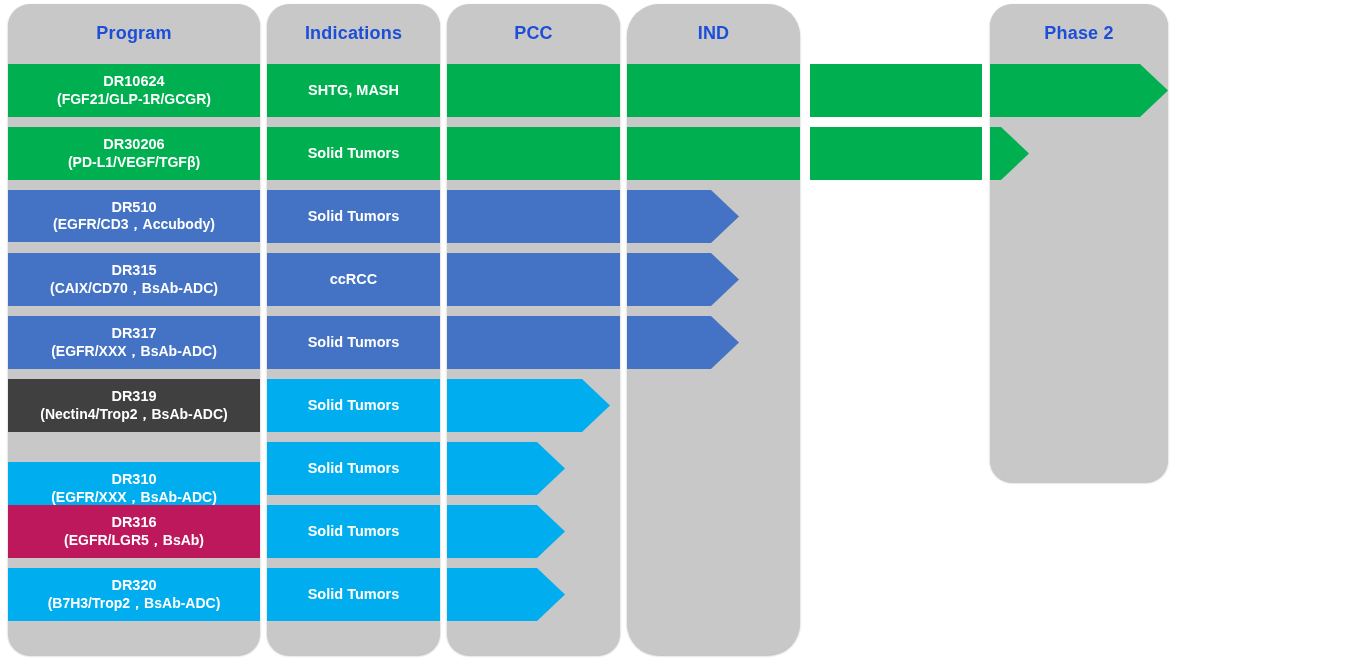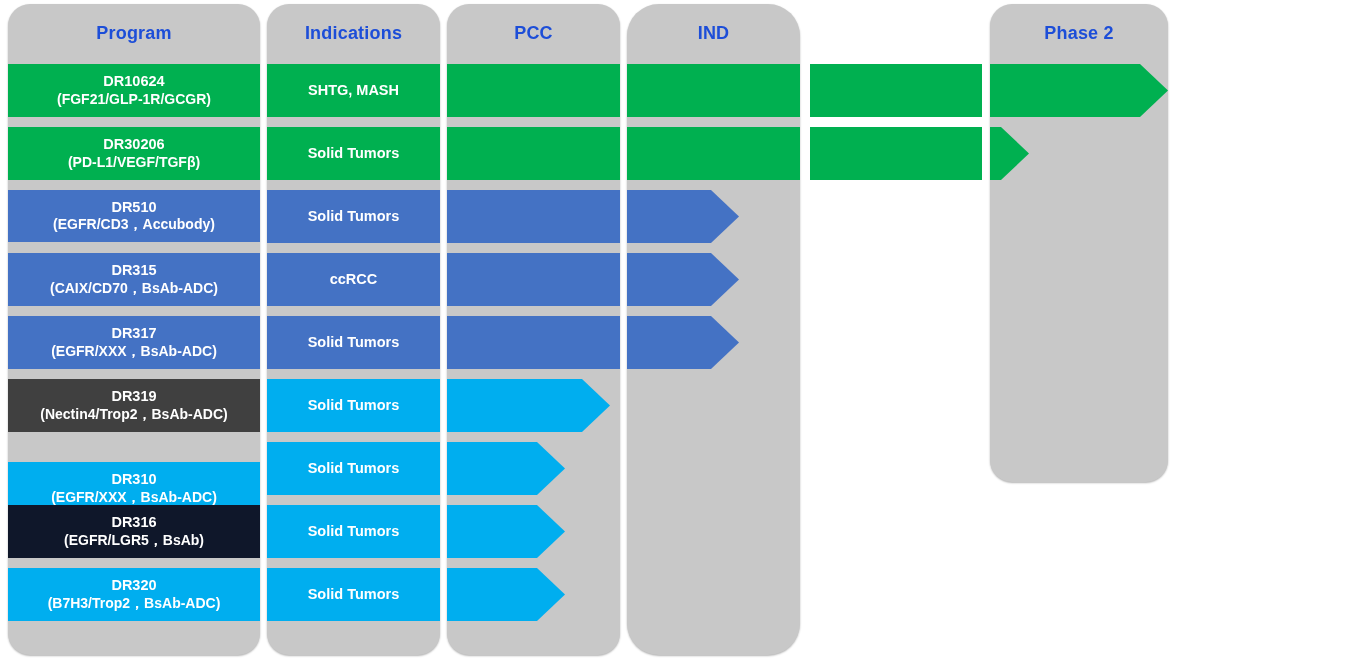--- a/index.html
+++ b/index.html
@@ -164,21 +164,21 @@
             <div class="l2">(EGFR/XXX，BsAb-ADC)</div>
           </div>
         </div>
         <div class="bar" style="left: 267px; top: 442px; width: 173px; height: 53px; background: rgb(0, 174, 239);">
           <div class="bar-label">Solid Tumors</div>
         </div>
         <div class="seg" style="left: 447px; top: 442px; width: 90px; height: 53px; background: rgb(0, 174, 239);"></div>
         <div class="seg-arrow" style="left: 537px; top: 442px; width: 28px; height: 53px; background: rgb(0, 174, 239); clip-path: polygon(0px 0px, 0px 100%, 100% 50%);"></div>
       </div>
       <div>
-        <div class="bar" style="left: 8px; top: 505px; width: 252px; height: 53px; background: #0f172a;">
+        <div class="bar" style="left: 8px; top: 505px; width: 252px; height: 53px; background: #be185d;">
           <div class="bar-label">
             <div>DR316</div>
             <div class="l2">(EGFR/LGR5，BsAb)</div>
           </div>
         </div>
         <div class="bar" style="left: 267px; top: 505px; width: 173px; height: 53px; background: rgb(0, 174, 239);">
           <div class="bar-label">Solid Tumors</div>
         </div>
         <div class="seg" style="left: 447px; top: 505px; width: 90px; height: 53px; background: rgb(0, 174, 239);"></div>
         <div class="seg-arrow" style="left: 537px; top: 505px; width: 28px; height: 53px; background: rgb(0, 174, 239); clip-path: polygon(0px 0px, 0px 100%, 100% 50%);"></div>

